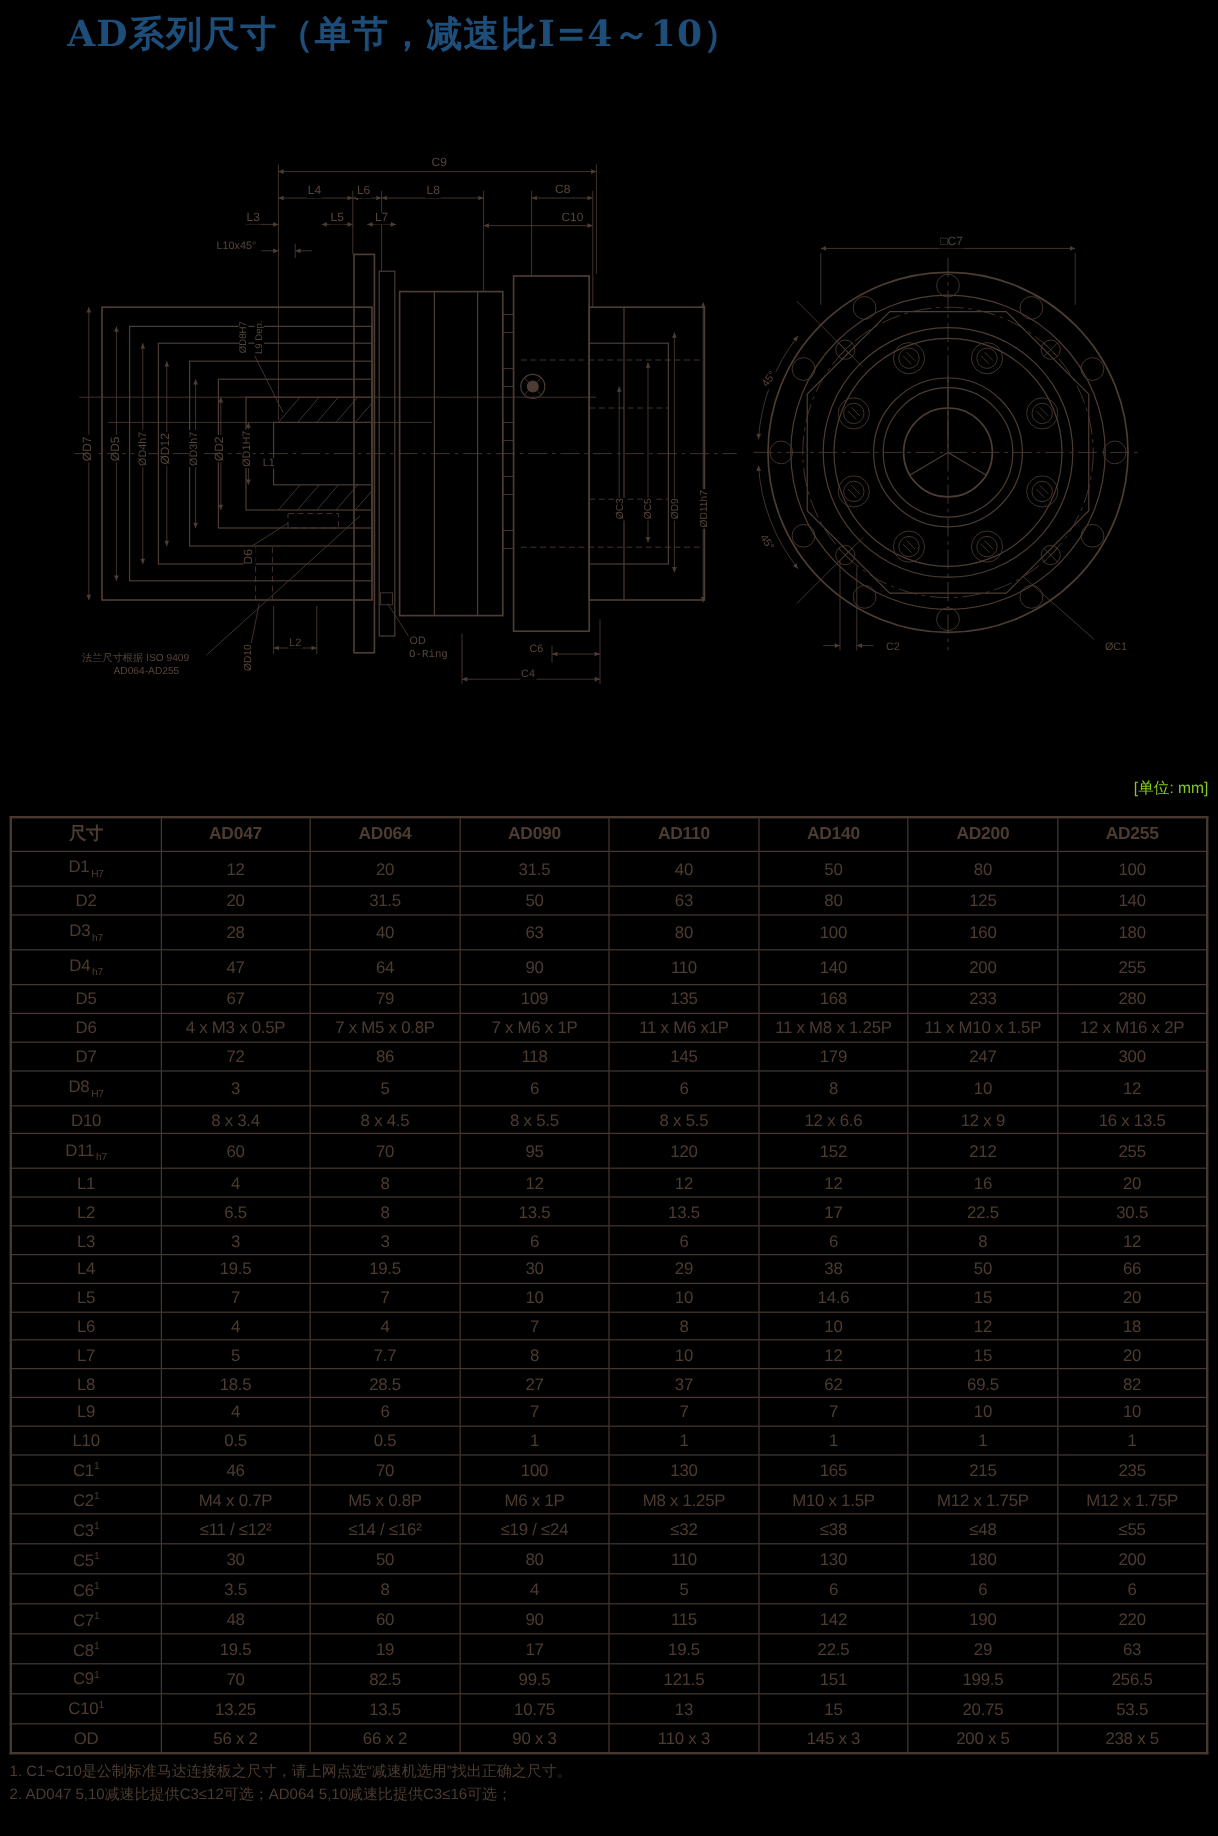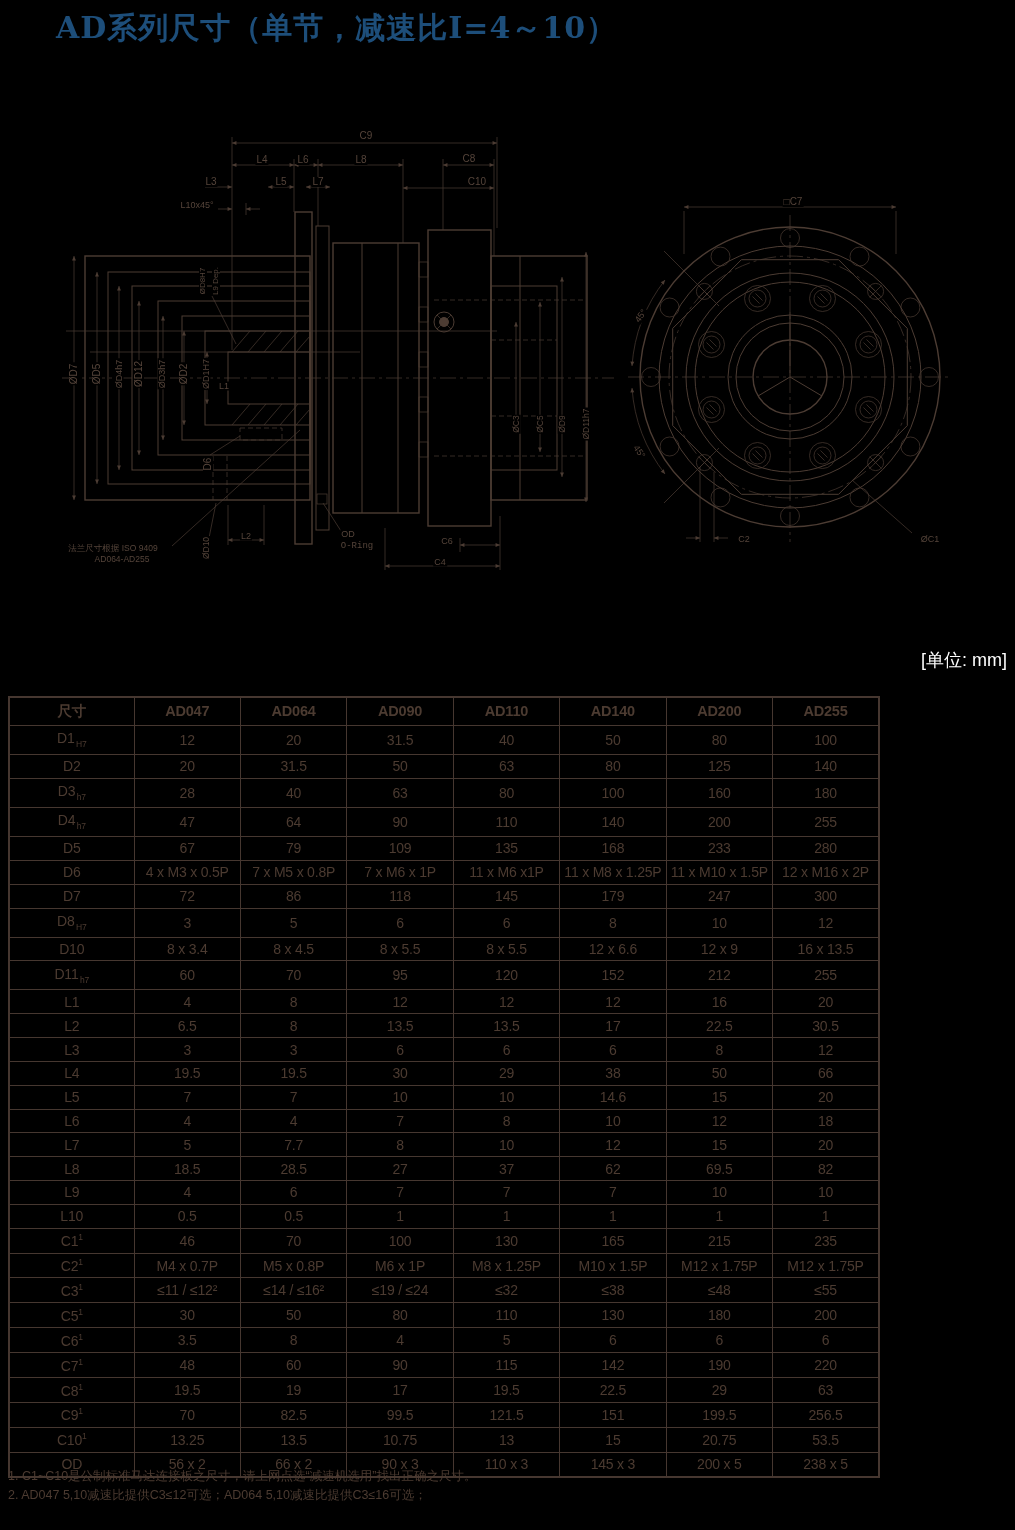--- a/index.html
+++ b/index.html
@@ -3,22 +3,22 @@
 <meta charset="utf-8">
 <style>
   html,body{margin:0;padding:0;background:#000;}
   #page{position:relative;width:1015px;height:1530px;background:#000;overflow:hidden;
         font-family:"Liberation Sans",sans-serif;}
   #title{position:absolute;left:16px;top:8px;font-family:"DejaVu Serif",serif;
          font-weight:bold;font-size:30px;color:#1d4e7a;letter-spacing:1px;white-space:nowrap;margin-left:40px;}
   #drawing{position:absolute;left:0;top:0;width:1015px;height:640px;}
   .dlabel{position:absolute;color:#55443a;font-size:10px;line-height:1;white-space:nowrap;
           background:#000;padding:0 1px;transform-origin:center;}
-  #unit-note{position:absolute;right:8px;top:648px;font-size:18px;color:#ffffff;}
-  table{position:absolute;left:8px;top:696px;width:872px;height:782px;border-collapse:collapse;
+  #unit-note{position:absolute;right:8px;top:648px;font-size:13px;color:#84cc16;}
+  table{position:absolute;left:8px;top:680px;width:999px;height:782px;border-collapse:collapse;
         table-layout:fixed;}
   table{border:2px solid #463730;}
   th,td{border:1px solid #463730;color:#4c3b31;text-align:center;vertical-align:middle;
         padding:0;font-size:14px;line-height:1;letter-spacing:-0.2px;overflow:hidden;white-space:nowrap;}
   th{font-weight:bold;height:27px;font-size:14.5px;}
   td sub{font-size:8.5px;text-align:center;}
   td sup{font-size:8.5px;}
   .fn{position:absolute;left:8px;color:#4c3b31;font-size:12.5px;white-space:nowrap;}
   #fn1{top:1468px;} #fn2{top:1487px;}
   

